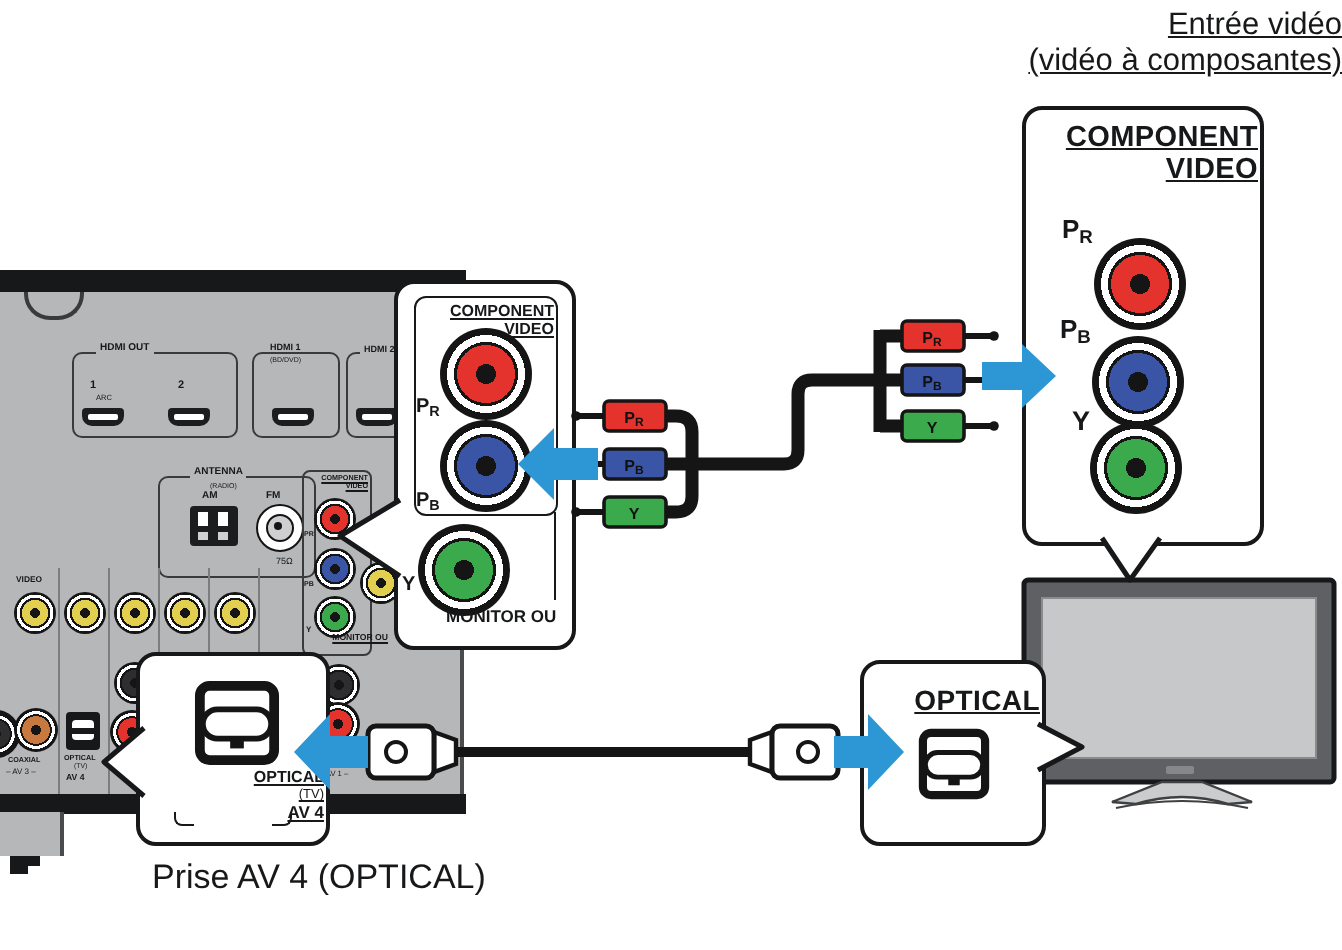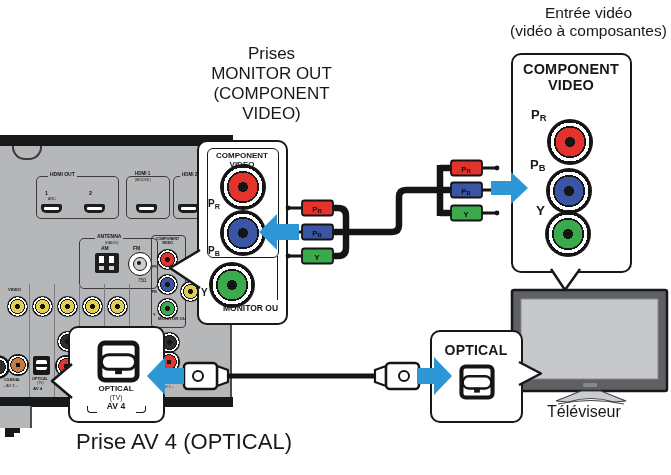--- a/index.html
+++ b/index.html
@@ -1,20 +1,20 @@
 <!DOCTYPE html>
 <html><head>
 <meta charset="utf-8">
 <style>
   html,body{margin:0;padding:0;background:#fff;}
   .stage{position:relative;width:671px;height:475px;background:#fff;overflow:hidden;
          font-family:"Liberation Sans",sans-serif;color:#17181a;}
   .abs{position:absolute;}
   .t{position:absolute;color:#17181a;line-height:1.15;white-space:pre-line;}
-  .c{text-align:center;}
+  .c{text-align:right;text-decoration:underline;}
   .b{font-weight:bold;}
   .panel-label{background:#b6b7b9;padding:0 2px;white-space:nowrap;}
   .outline{position:absolute;border:1.2px solid #3a3a3c;border-radius:5px;}
   .jack{position:absolute;border-radius:50%;}
   .jack-lg{width:46px;height:46px;background:radial-gradient(circle,#151515 0 5px,var(--c) 5px 14.5px,#151515 14.5px 16px,#fff 16px 19.5px,#151515 19.5px 23px);}
   .jack-sm{width:21px;height:21px;background:radial-gradient(circle,#151515 0 2.4px,var(--c) 2.4px 6.6px,#151515 6.6px 7.6px,#fff 7.6px 9.2px,#151515 9.2px 10.6px);}
   .jack-md{width:22px;height:22px;background:radial-gradient(circle,#151515 0 2.5px,var(--c) 2.5px 6.9px,#151515 6.9px 7.9px,#fff 7.9px 9.5px,#151515 9.5px 11px);}
   .callout{position:absolute;background:#fff;border:2.5px solid #17181a;border-radius:10px;box-sizing:border-box;}
   .hdmi-port{position:absolute;width:21px;height:9px;background:#1c1d1f;border-radius:2px 2px 5px 5px;}
   .hdmi-slot{position:absolute;left:3px;top:3px;width:15px;height:3px;background:#fff;border-radius:1px;}
@@ -242,22 +242,17 @@
       <rect x="386" y="363" width="33" height="26" rx="4" fill="#fff" stroke="#151515" stroke-width="2.5"></rect>
       <circle cx="404" cy="376" r="5" fill="none" stroke="#151515" stroke-width="2"></circle>
     </g>
 
     <polygon points="259,232 277,214 277,224 299,224 299,240 277,240 277,250" fill="#2D96D4"></polygon>
     <polygon points="528,188 511,172 511,181 491,181 491,195 511,195 511,204" fill="#2D96D4"></polygon>
     <polygon points="147,376 165,357 165,368 184,368 184,384 165,384 165,395" fill="#2D96D4"></polygon>
     <polygon points="452,376 434,357 434,368 417,368 417,384 434,384 434,395" fill="#2D96D4"></polygon>
   </svg>
 
-  <div class="t c" style="left:203px;top:44px;width:137px;font-size:17px;line-height:20px;">Prises
-MONITOR OUT
-(COMPONENT
-VIDEO)</div>
   <div class="t c" style="left:506px;top:4px;width:165px;font-size:15.5px;line-height:18px;">Entrée vidéo
 (vidéo à composantes)</div>
-  <div class="t" style="left:76px;top:429px;font-size:22px;">Prise AV 4 (OPTICAL)</div>
-  <div class="t" style="left:547px;top:403px;font-size:16px;">Téléviseur</div>
+  <div class="t" style="left:76px;top:429px;font-size:17px;">Prise AV 4 (OPTICAL)</div>
 
 </div>
 
 </body></html>

